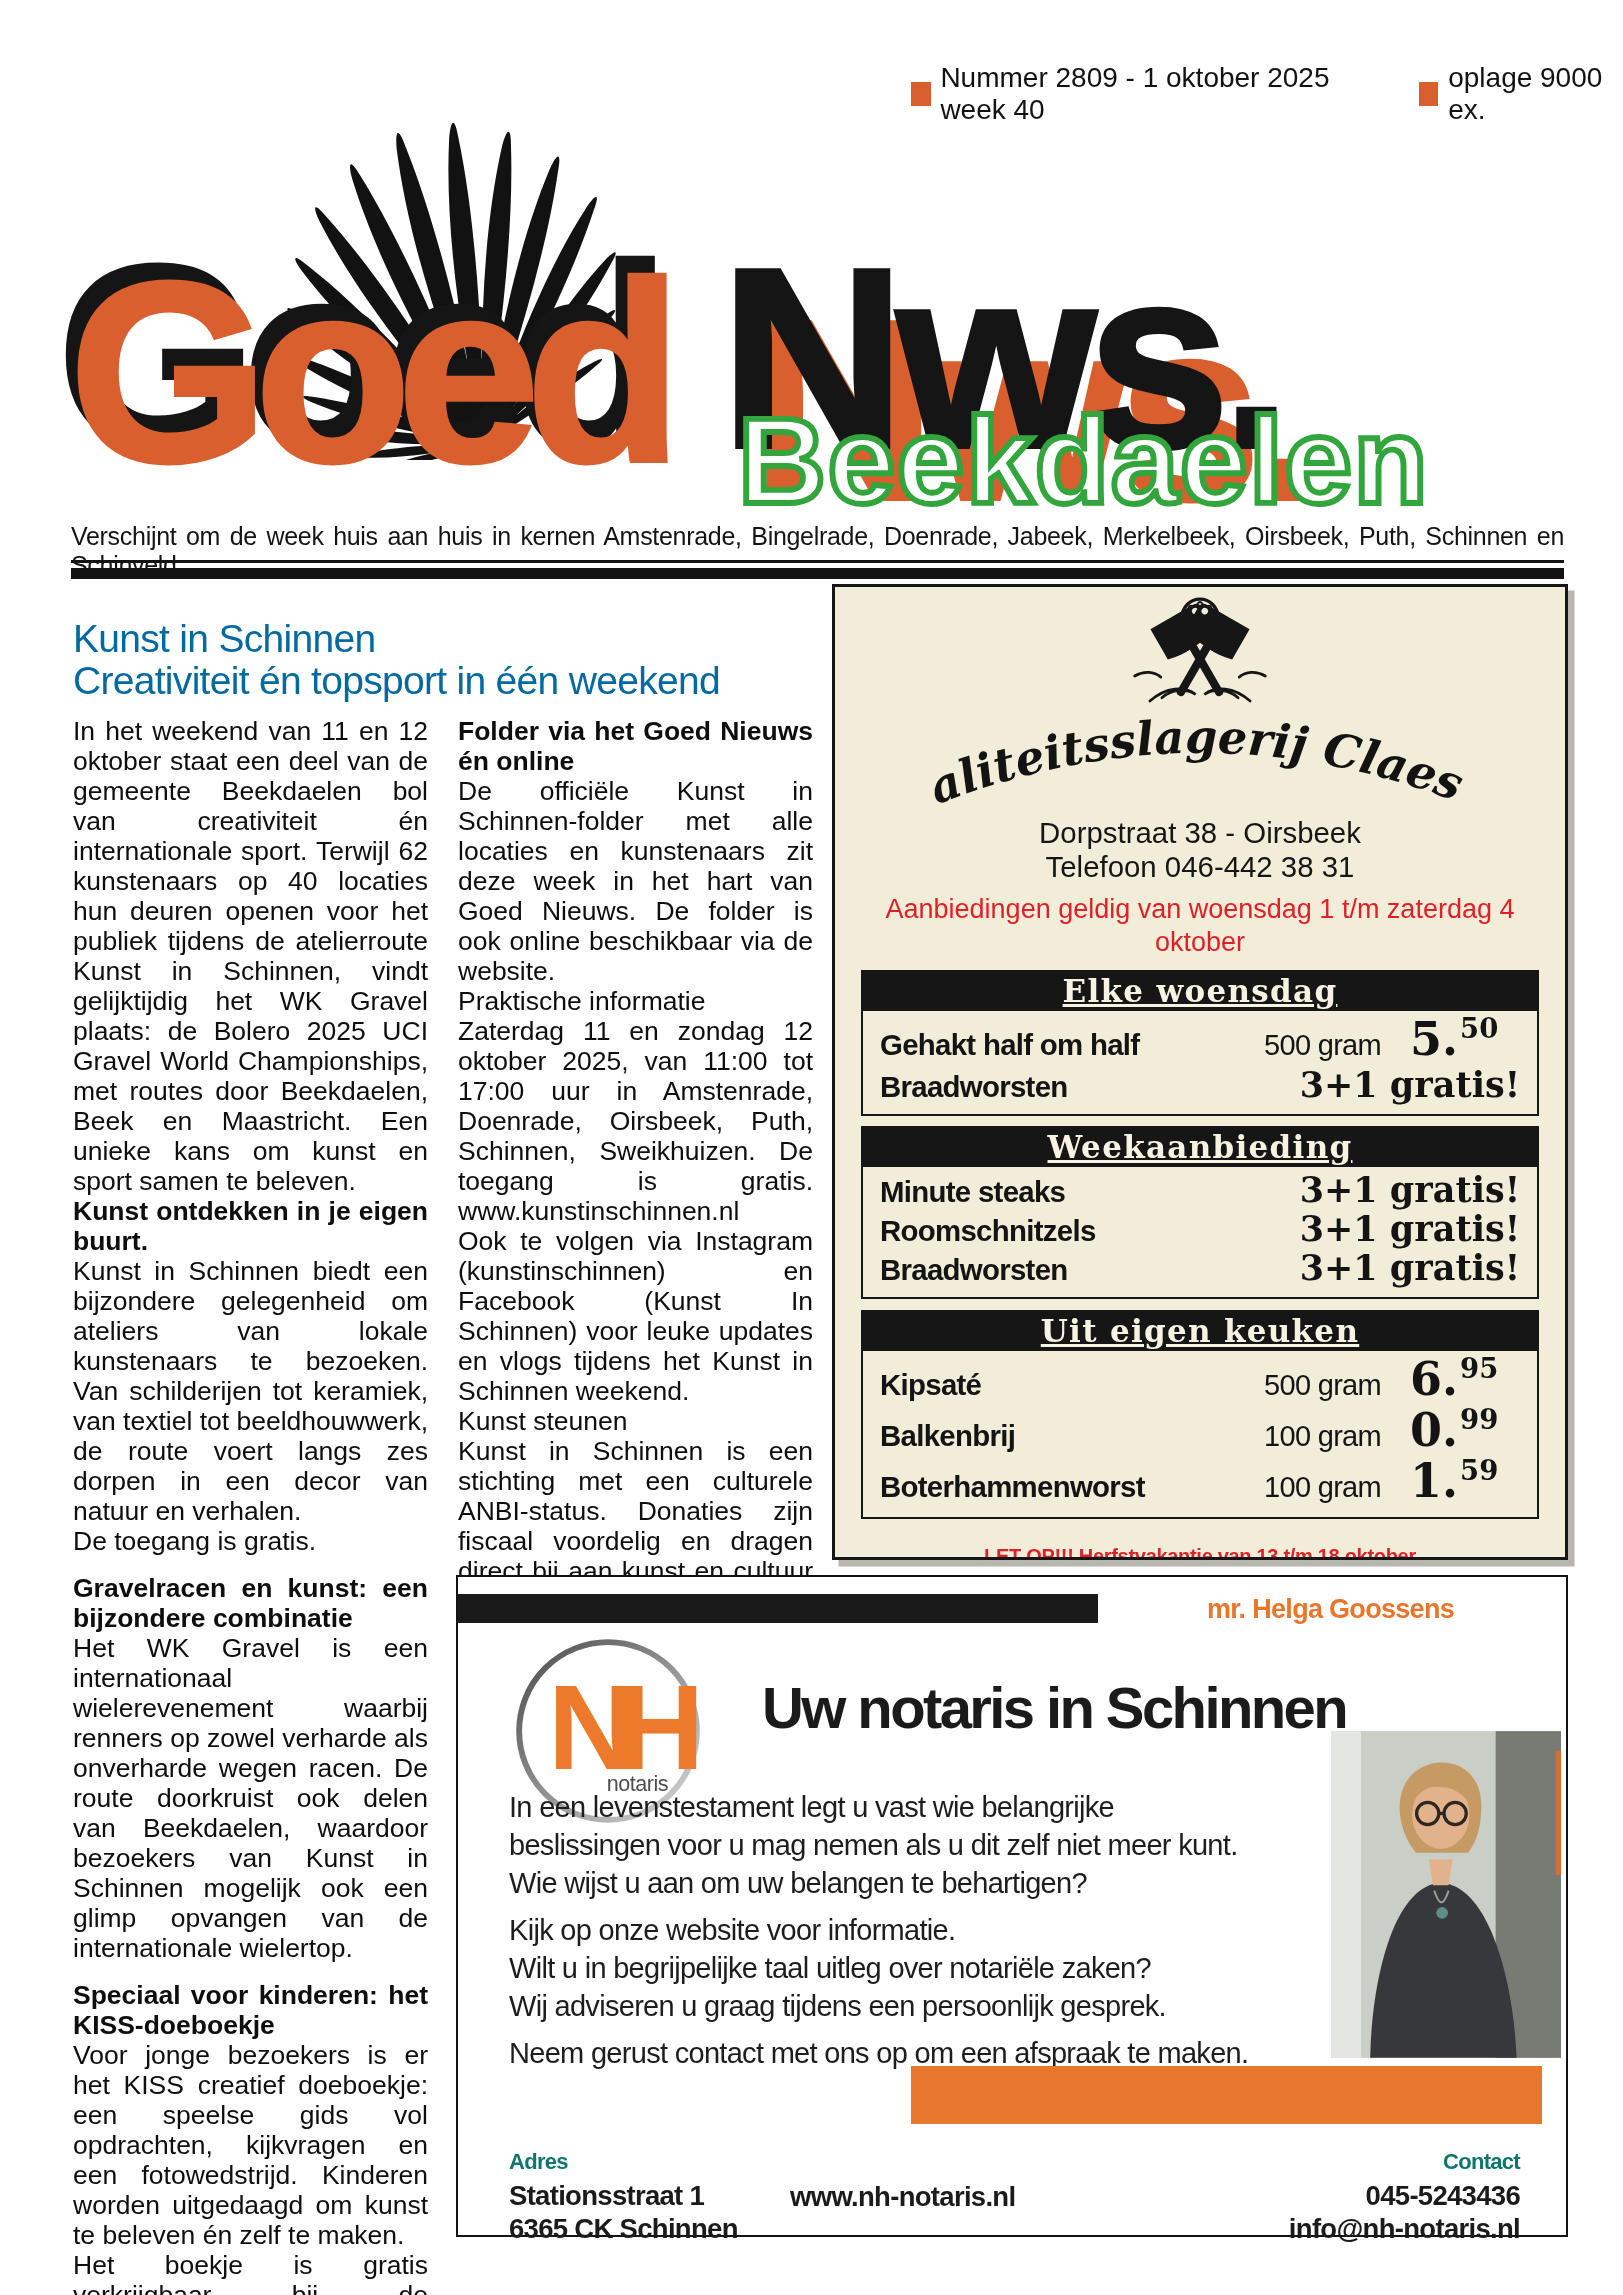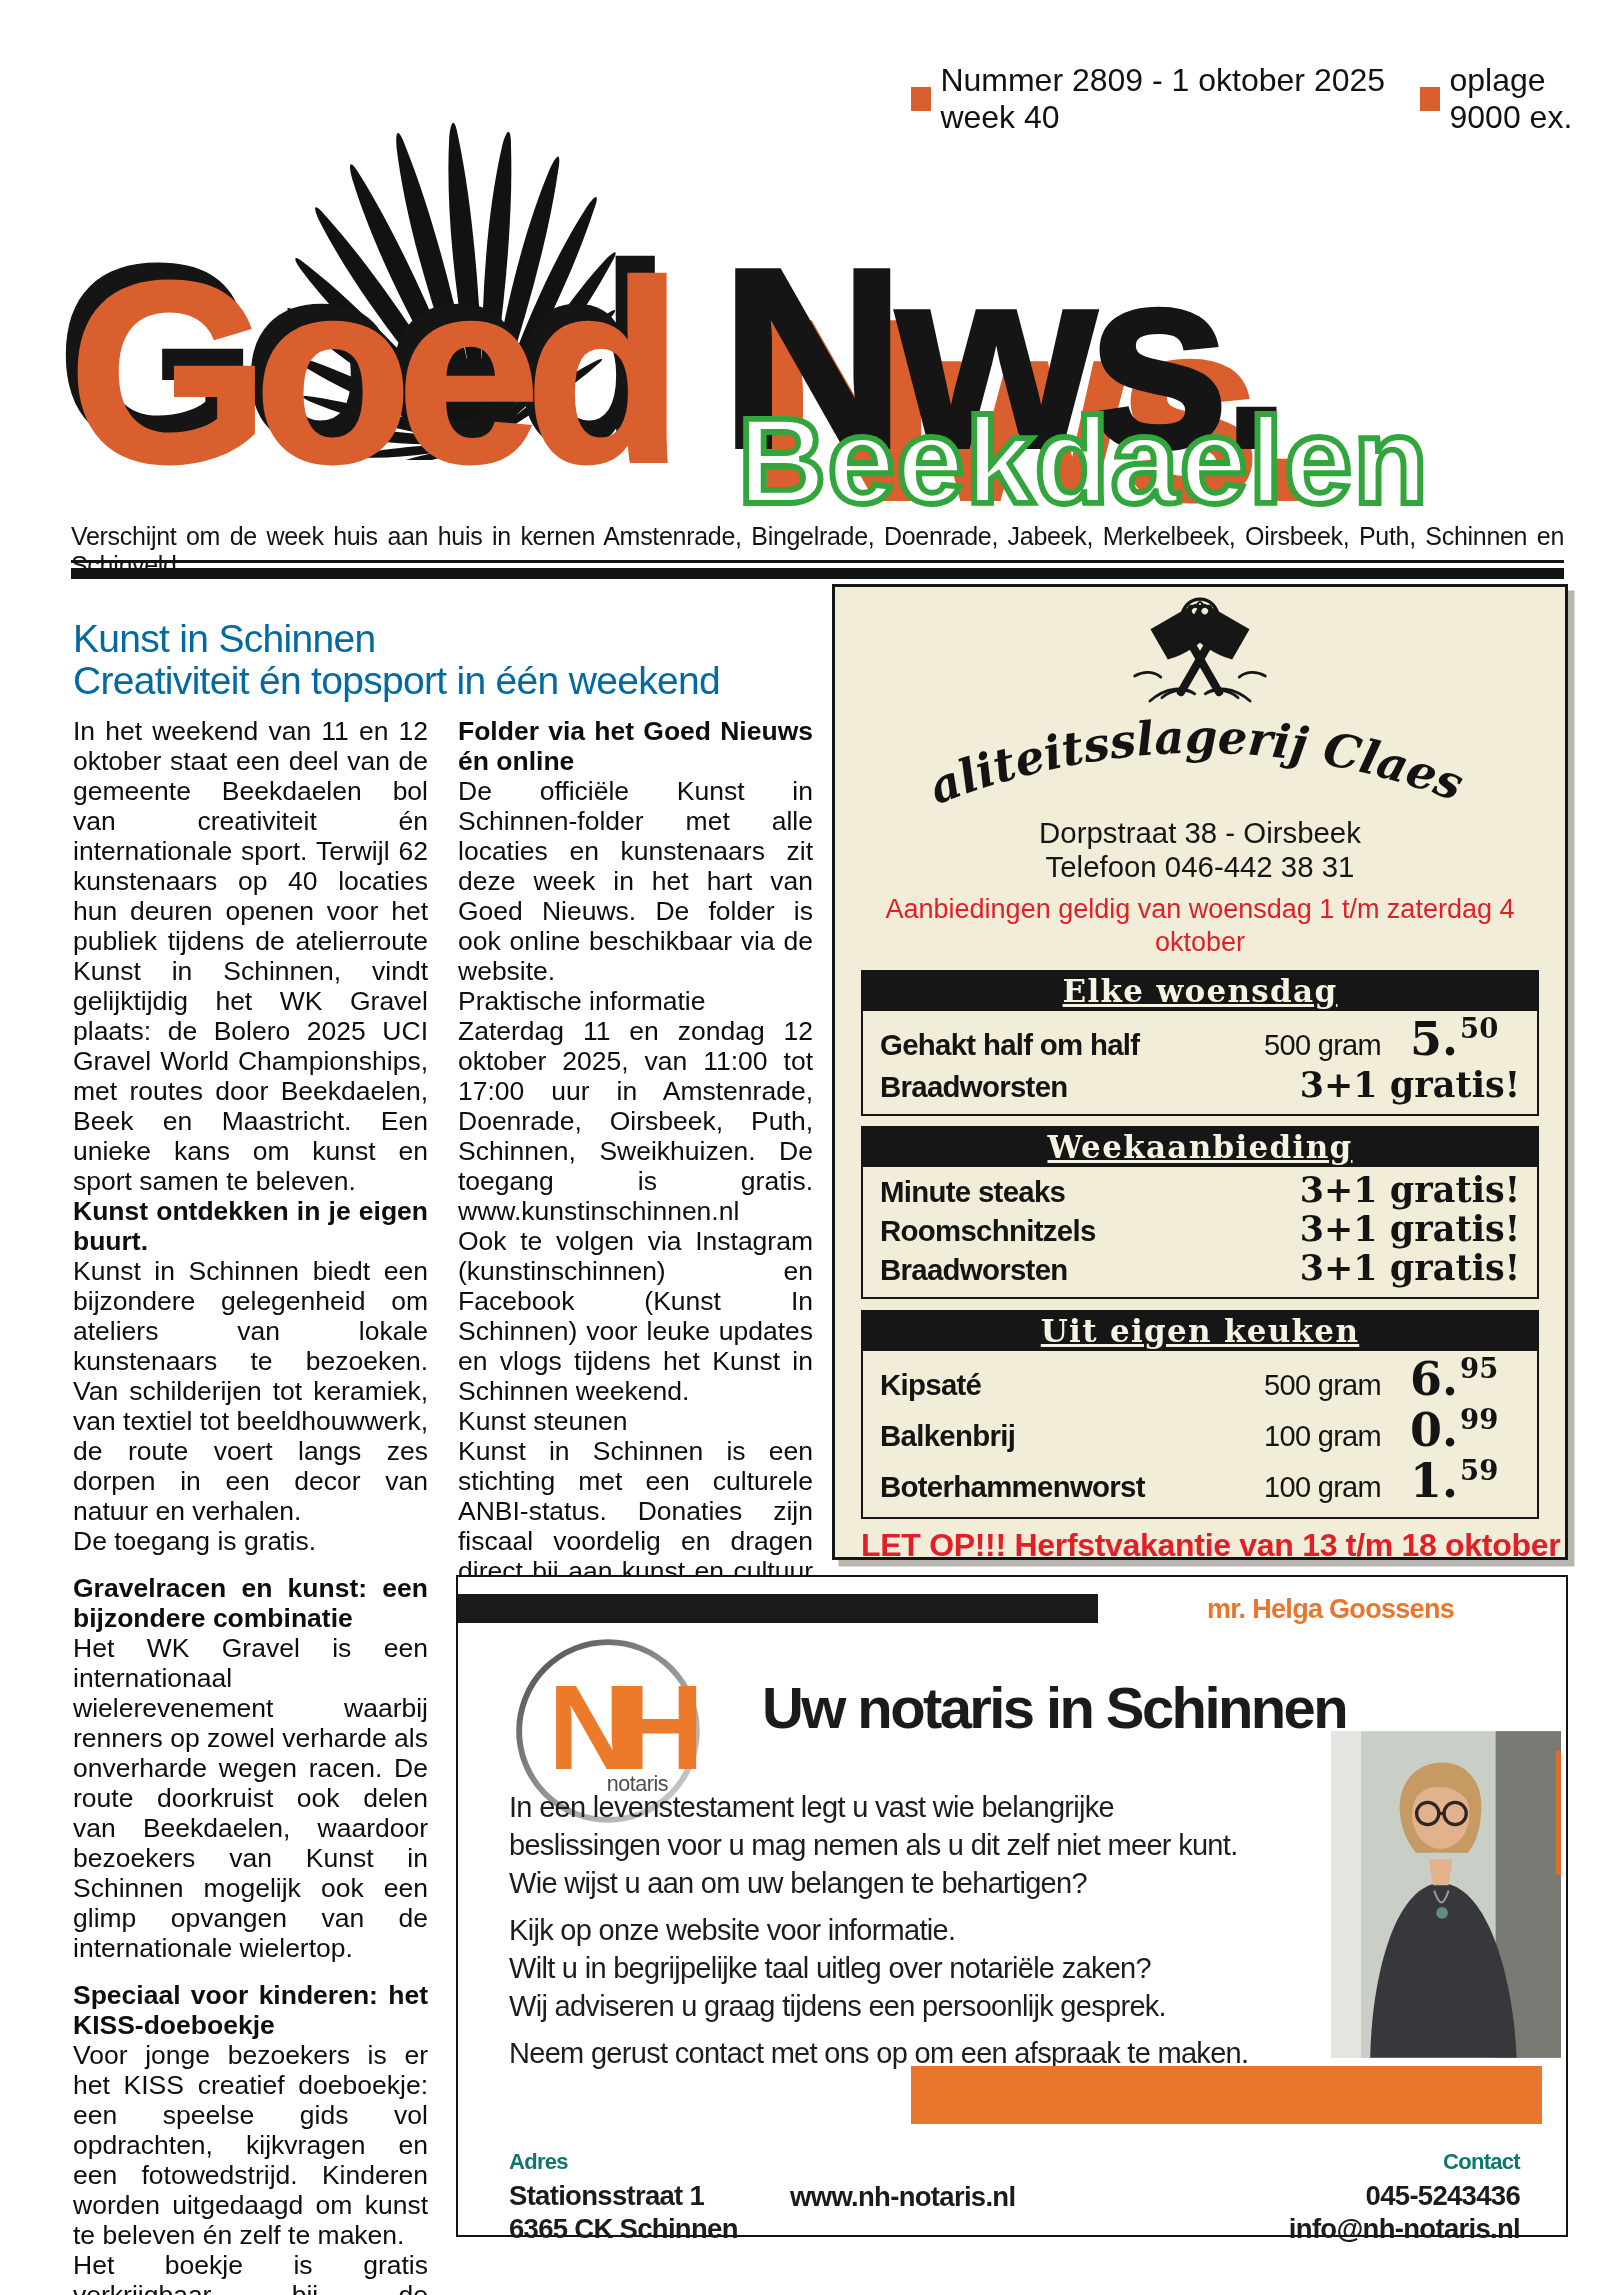--- a/index.html
+++ b/index.html
@@ -1,21 +1,21 @@
 <!DOCTYPE html>
 <html style="font-size:10.5px"><head>
 <meta charset="utf-8">
 <style>
   html,body{margin:0;padding:0;}
   body{
     width:1623px;height:2295px;position:relative;background:#ffffff;
     font-family:"Liberation Sans",sans-serif;color:#111;overflow:hidden;
   }
   
-  .meta-row{position:absolute;top:62px;left:911px;display:flex;gap:34px;align-items:center;font-size:32px;color:#121212;}
+  .meta-row{position:absolute;top:62px;left:911px;display:flex;gap:34px;align-items:center;font-size:28px;color:#121212;}
   .meta-item{display:flex;gap:9.8px;align-items:center;}
   .sq{width:19.6px;height:23.6px;background:#d95f2e;flex:0 0 auto;}
   
   .fan{position:absolute;left:281px;top:80px;z-index:0;}
   .logo-word{position:absolute;font-weight:bold;line-height:1;white-space:nowrap;}
   .logo-word span{display:block;-webkit-text-stroke:3.9px currentColor;}
   .goed{left:69px;top:243px;font-size:257px;letter-spacing:-14.4px;z-index:2;}
   .goed .shadow{position:absolute;left:-11.8px;top:-17px;color:#151515;}
   .goed .front{position:relative;color:#d95f2e;}
   .nws{left:720px;top:229px;font-size:257px;letter-spacing:-9.2px;z-index:1;}
@@ -62,21 +62,21 @@
   .offer-rows{padding:5.2px 17px 7.9px;}
   .offer-row{display:flex;align-items:baseline;justify-content:space-between;}
   .offer-row.pricerow{min-height:51px;}
   .offer-row.offerrow{min-height:39px;}
   .item-name{font-weight:bold;font-size:29.4px;letter-spacing:-0.7px;color:#141414;white-space:nowrap;}
   .right-group{display:flex;align-items:flex-end;}
   .qty{font-size:29px;letter-spacing:-0.7px;color:#141414;width:124px;text-align:right;margin-right:29px;}
   .price{font-family:"DejaVu Serif",serif;font-weight:bold;color:#141414;font-size:46px;line-height:1;width:110px;white-space:nowrap;}
   .price .ps{font-size:27.5px;position:relative;top:-17px;margin-left:2px;}
   .offer-text{font-family:"DejaVu Serif",serif;font-weight:bold;font-size:35px;line-height:1;color:#141414;white-space:nowrap;}
-  .b-notice{margin-top:9px;font-size:32px;line-height:34px;font-weight:bold;color:#e01f26;letter-spacing:-0.3px;white-space:nowrap;}
+  .b-notice{margin-top:20px;font-size:20px;line-height:34px;font-weight:bold;color:#e01f26;letter-spacing:-0.3px;white-space:nowrap;}
   
   .notary{
     position:absolute;left:456px;top:1575px;width:1112px;height:662px;
     border:2.6px solid #131313;background:#ffffff;box-sizing:border-box;letter-spacing:-0.7px;
   }
   .n-topbar{position:absolute;left:0;top:17px;width:640px;height:29px;background:#1a1a1a;}
   .n-author{position:absolute;top:17px;left:749px;font-size:27px;font-weight:bold;color:#e8762c;white-space:nowrap;}
   .n-logo{position:absolute;left:52px;top:56px;}
   .n-title{position:absolute;left:304px;top:97px;font-size:58px;font-weight:bold;letter-spacing:-2.6px;color:#1b1b1b;white-space:nowrap;}
   .n-body{position:absolute;left:51px;top:211px;font-size:29px;color:#1d1d1d;}

